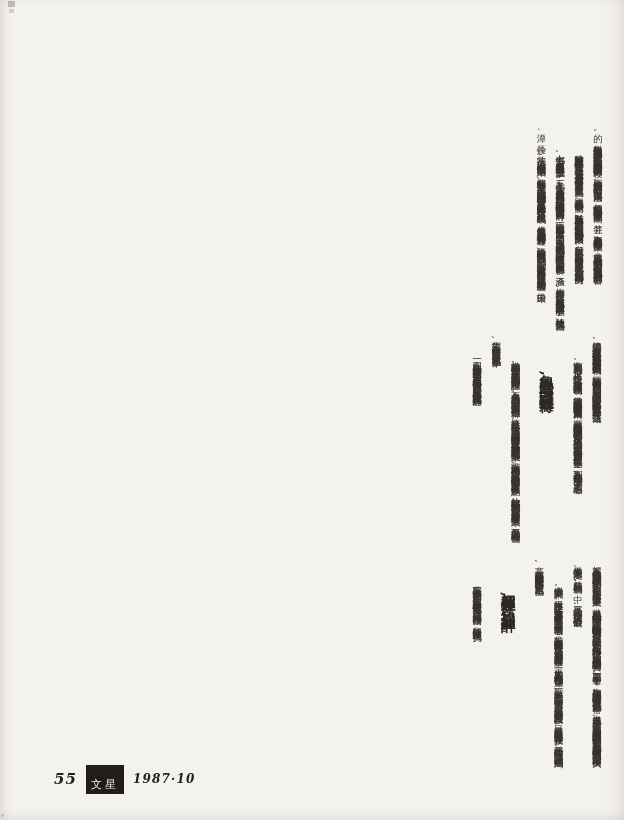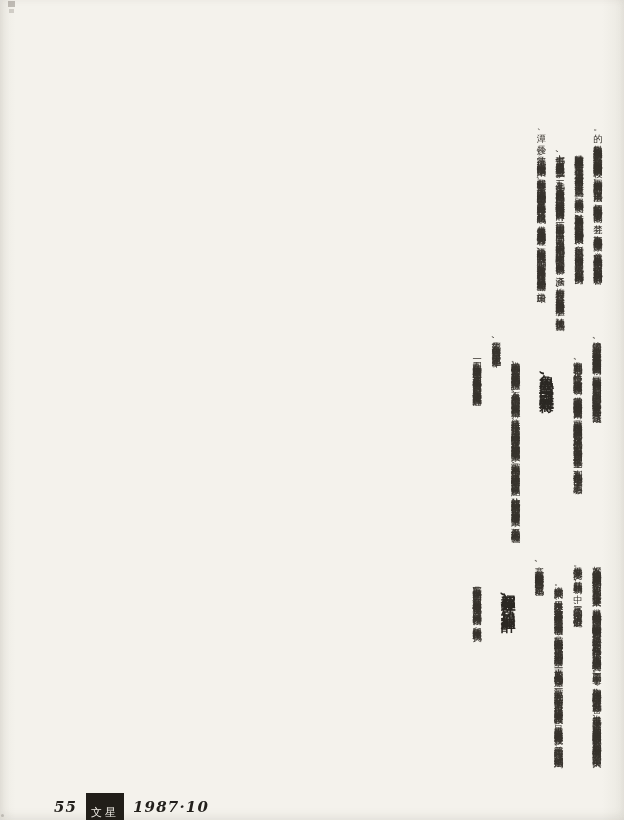--- a/index.html
+++ b/index.html
@@ -33,29 +33,28 @@
     margin-block-start:13px;margin-block-end:11px;
     white-space:nowrap;text-align:start;
   }
   .headline.fish{padding-inline-start:28px;}
   .headline.louvre{padding-inline-start:22px;}
   
   .footer{
     position:absolute;left:54px;top:769px;height:20px;
     display:flex;align-items:center;gap:9px;
     color:#23201c;
-    margin-top:28px;
   }
   .page-num{font-size:15px;font-weight:700;font-style:italic;letter-spacing:1px;}
   .mag-box{
     background:#211e19;color:#f2efe8;
     font-size:11px;line-height:1;padding:14px 5px 4px;
     letter-spacing:3px;font-weight:400;
   }
-  .issue{font-size:15px;font-weight:700;font-style:italic;letter-spacing:1.2px;text-align:center;}
+  .issue{font-size:12px;font-weight:700;font-style:italic;letter-spacing:1.2px;text-align:center;}
   
   .artifact{position:absolute;background:#6b655c;opacity:.38;}
   .a1{left:8px;top:1px;width:7px;height:6px;}
   .a2{left:9px;top:9px;width:5px;height:4px;opacity:.25;}
   .a3{left:1px;top:814px;width:3px;height:3px;opacity:.3;border-radius:50%;}
 </style>
 </head>
 <body>
 
 <div class="page">

